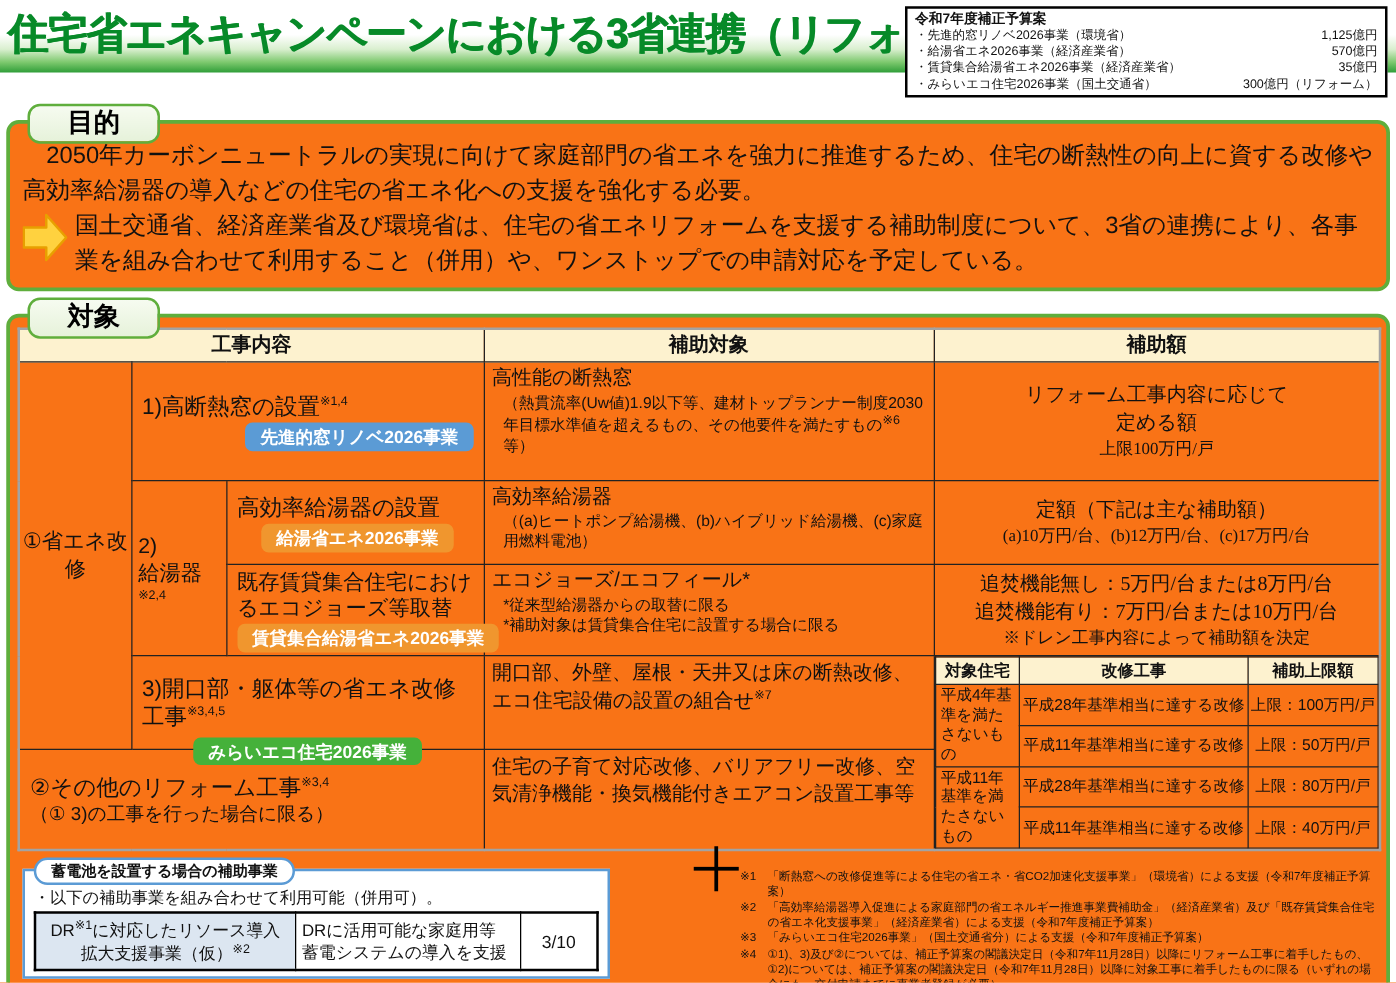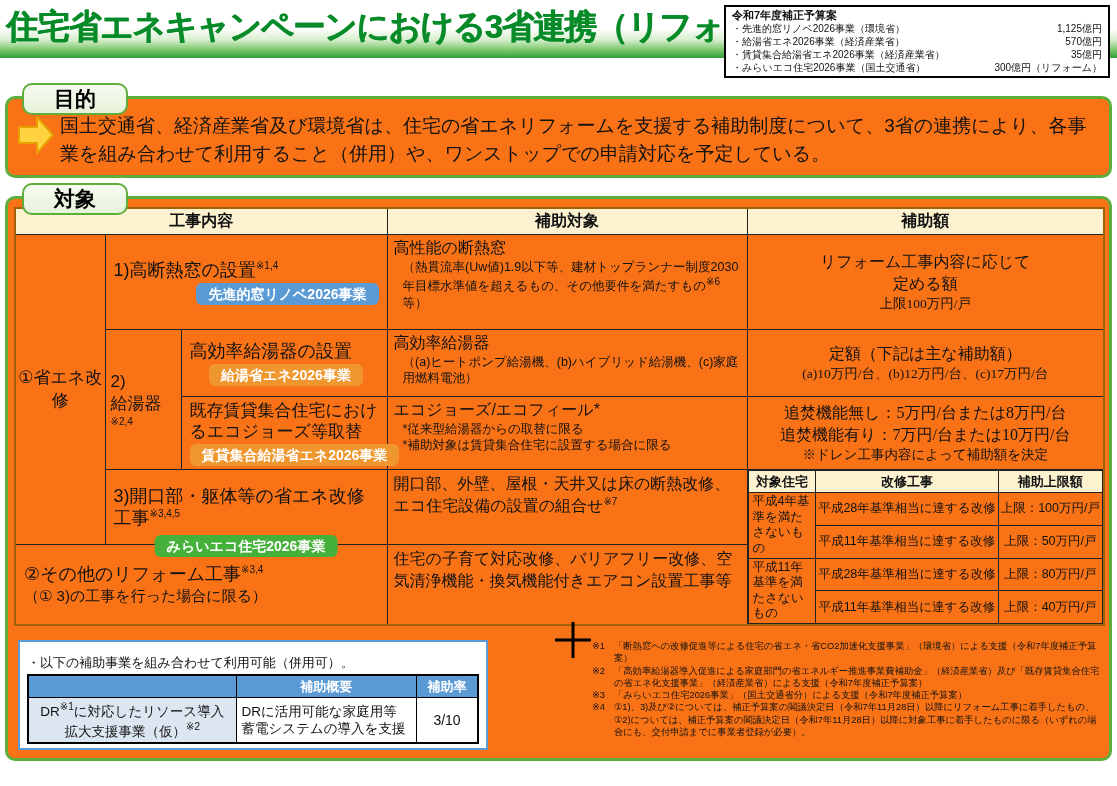--- a/index.html
+++ b/index.html
@@ -32,21 +32,21 @@
     border:2.5px solid var(--section-green);border-radius:10px;
     padding:0 30px;font-size:21px;font-weight:bold;line-height:1.35;color:#000;}
   
   .purpose-body{padding:12px 10px 8px;font-size:19px;line-height:1.45;}
   .p2{display:flex;align-items:flex-start;margin-top:1px;}
   .arrow-icon{flex:0 0 36px;height:42px;margin:2px 6px 0 0;}
   .p2-text{flex:1;}
   
   .target-body{padding:8px 6px 4px;}
   table{border-collapse:collapse;}
-  .subsidy-table{table-layout:fixed;width:100%;border:2px solid #a16207;}
+  .subsidy-table{table-layout:fixed;width:100%;border:2px solid #a3a3a3;}
   .subsidy-table td,.subsidy-table th{border:1px solid #222;}
   .subsidy-table th{background:var(--header-cream);font-size:16px;font-weight:bold;height:25px;padding:0;}
   .group-cell{text-align:center;vertical-align:middle;font-size:17px;line-height:1.35;}
   .heater-cell{vertical-align:middle;font-size:17px;line-height:1.3;padding:2px 2px 2px 5px;}
   .heater-note{font-size:10px;}
   .work-cell{vertical-align:middle;padding:2px 4px 2px 8px;}
   .work-title{font-size:18px;line-height:1.25;}
   sup{font-size:10px;}
   .badge-row{margin-top:2px;}
   .badge-right{text-align:right;padding-right:4px;}
@@ -119,20 +119,21 @@
   </div>
   <div class="budget-row">
     <span>・みらいエコ住宅2026事業（国土交通省）</span>
     <span class="budget-amt">300億円（リフォーム）</span>
   </div>
 </div>
 
 <div class="section purpose">
   <div class="section-tab">目的</div>
   <div class="purpose-body">
+    <div>　2050年カーボンニュートラルの実現に向けて家庭部門の省エネを強力に推進するため、住宅の断熱性の向上に資する改修や高効率給湯器の導入などの住宅の省エネ化への支援を強化する必要。</div>
     <div class="p2">
       <svg class="arrow-icon" viewBox="0 0 36 42">
         <polygon points="1,13 19,13 19,3 35,21 19,39 19,29 1,29" fill="var(--arrow-yellow)" stroke="var(--arrow-border)" stroke-width="2" stroke-linejoin="round"></polygon>
       </svg>
       <div class="p2-text">国土交通省、経済産業省及び環境省は、住宅の省エネリフォームを支援する補助制度について、3省の連携により、各事業を組み合わせて利用すること（併用）や、ワンストップでの申請対応を予定している。</div>
     </div>
   </div>
 </div>
 
 <div class="section target">
@@ -261,33 +262,29 @@
           <div class="target-text">住宅の子育て対応改修、バリアフリー改修、空気清浄機能・換気機能付きエアコン設置工事等</div>
         </td>
       </tr>
     </tbody>
       </table>
 
     <div class="bottom-area">
       <div class="plus-icon"></div>
 
       <div class="battery-box">
+        <div class="battery-tab">蓄電池を設置する場合の補助事業</div>
         <div class="battery-intro">・以下の補助事業を組み合わせて利用可能（併用可）。</div>
         <table class="battery-table">
           <colgroup>
               <col style="width:208px">
               <col>
               <col style="width:58px">
             </colgroup>
           <tbody>
-              <tr>
-            <th class="battery-corner"></th>
-            <th>補助概要</th>
-            <th>補助率</th>
-          </tr>
           <tr>
             <td class="battery-name">
               <span>DR</span><sup>※1</sup><span>に対応したリソース導入</span><br>
               <span>拡大支援事業（仮）</span><sup>※2</sup>
             </td>
             <td class="battery-desc">
               <span>DRに活用可能な家庭用等</span><br><span>蓄電システムの導入を支援</span>
             </td>
             <td class="battery-rate">3/10</td>
           </tr>

